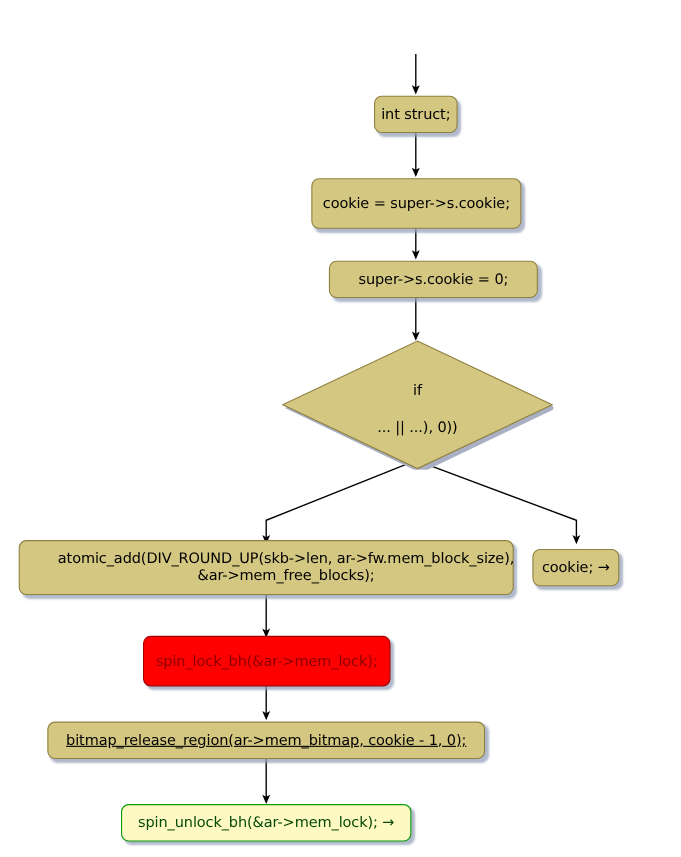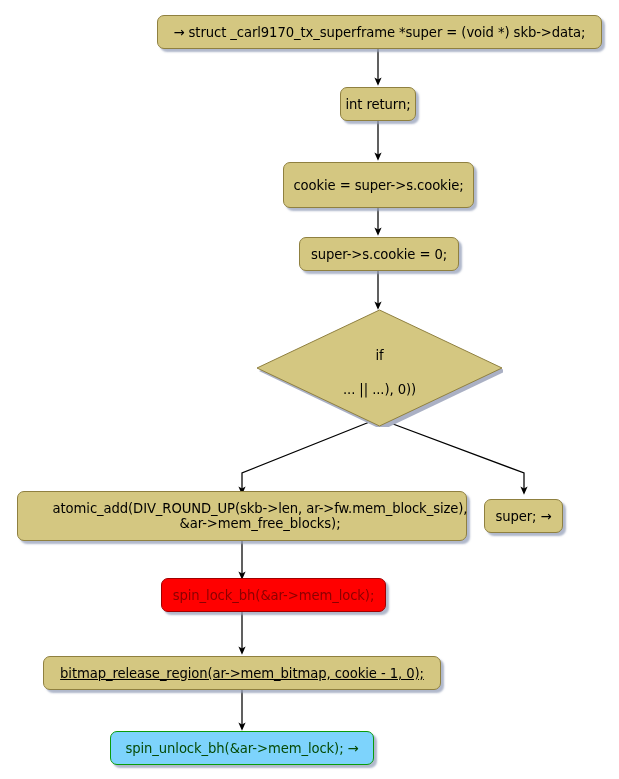--- a/index.html
+++ b/index.html
@@ -44,21 +44,21 @@
     white-space: pre;
     box-shadow: 3px 3px 2px rgba(150,160,185,0.75);
     padding: 0 8px;
   }
   .node.red {
     background: #ff0000;
     border-color: #a10000;
     color: #8b0000;
   }
   .node.green {
-    background: #7dd3fc;
+    background: #fef9c3;
     border-color: #0a9c0a;
     color: #054a05;
   }
   .diamond-wrap {
     position: absolute;
   }
   .diamond-shadow, .diamond-shape {
     position: absolute;
     left: 0; top: 0;
     width: 100%;
@@ -93,45 +93,44 @@
       <line x1="378" y1="196" x2="378" y2="232" marker-end="url(#arrow)"></line>
       <line x1="378" y1="271" x2="378" y2="306" marker-end="url(#arrow)"></line>
       <polyline points="372,421 242,473 242,491" marker-end="url(#arrow)"></polyline>
       <polyline points="385,421 524,473 524,491" marker-end="url(#arrow)"></polyline>
       <line x1="242" y1="541" x2="242" y2="576" marker-end="url(#arrow)"></line>
       <line x1="242" y1="612" x2="242" y2="651" marker-end="url(#arrow)"></line>
       <line x1="242" y1="690" x2="242" y2="727" marker-end="url(#arrow)"></line>
     </g>
   </svg>
 
-  <div class="node" style="left:157px; top:15px; width:445px; height:34px;">→ struct _carl9170_tx_superframe *super = (void *) skb-&gt;data;</div>
 
-  <div class="node" style="left:340px; top:87px; width:76px; height:34px;">int return;</div>
+  <div class="node" style="left:340px; top:87px; width:76px; height:34px;">int struct;</div>
 
   <div class="node" style="left:283px; top:162px; width:191px; height:46px;">cookie = super-&gt;s.cookie;</div>
 
-  <div class="node" style="left:299px; top:237px; width:160px; height:34px;">super-&gt;s.cookie = 0;</div>
+  <div class="node" style="left:299px; top:237px; width:190px; height:34px;">super-&gt;s.cookie = 0;</div>
 
   <div class="diamond-wrap" style="left:256px; top:309px; width:247px; height:118px;text-decoration:underline;">
     <svg class="diamond-shadow" viewBox="0 0 247 118" preserveAspectRatio="none">
       <polygon points="126.5,3 250,62 126.5,121 3,62" fill="#aab0c4"></polygon>
     </svg>
     <svg class="diamond-shape" viewBox="0 0 247 118" preserveAspectRatio="none">
       <polygon points="123.5,1 246,59 123.5,117 1,59" fill="#d4c781" stroke="#8f8040" stroke-width="1"></polygon>
     </svg>
     <div class="diamond-label" style="top:38px;">if</div>
     <div class="diamond-label" style="top:72px;">... || ...), 0))</div>
   </div>
 
   <div class="node" style="left:17px; top:491px; width:450px; height:50px; flex-direction:column; justify-content:center;padding-left:44px;">
     <span>atomic_add(DIV_ROUND_UP(skb-&gt;len, ar-&gt;fw.mem_block_size),</span>
     <span>&amp;ar-&gt;mem_free_blocks);</span>
   </div>
 
-  <div class="node" style="left:484px; top:499px; width:79px; height:34px;">super; →</div>
+  <div class="node" style="left:484px; top:499px; width:79px; height:34px;">cookie; →</div>
 
-  <div class="node red" style="left:130px; top:578px; width:225px; height:34px;margin-left:31px;">spin_lock_bh(&amp;ar-&gt;mem_lock);</div>
+  <div class="node red" style="left:130px; top:578px; width:225px; height:46px;">spin_lock_bh(&amp;ar-&gt;mem_lock);</div>
 
   <div class="node" style="left:43px; top:656px; width:398px; height:34px;text-decoration:underline;">bitmap_release_region(ar-&gt;mem_bitmap, cookie - 1, 0);</div>
 
   <div class="node green" style="left:110px; top:731px; width:264px; height:34px;">spin_unlock_bh(&amp;ar-&gt;mem_lock); →</div>
 
 </div>
 
 </body></html>

